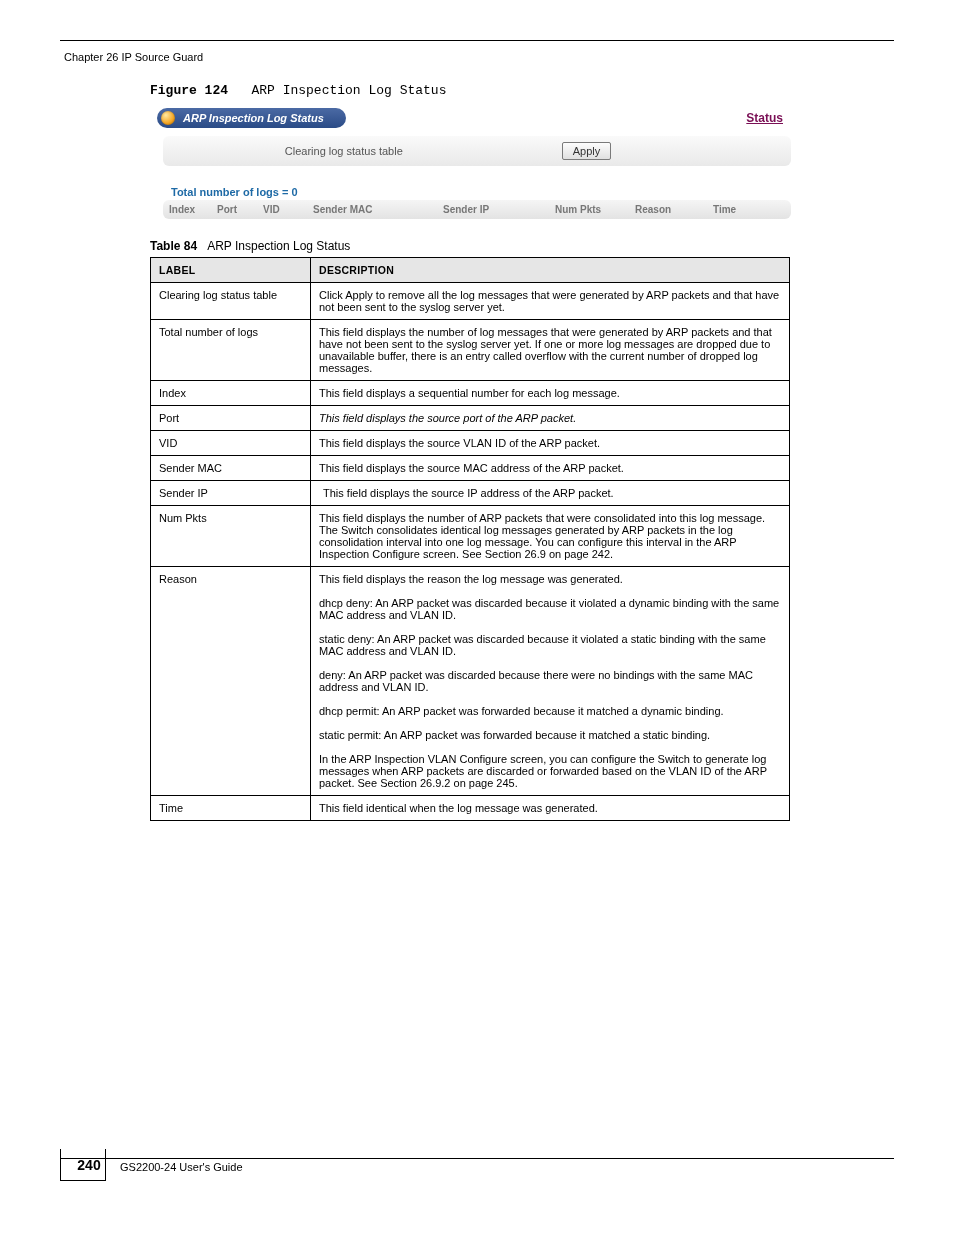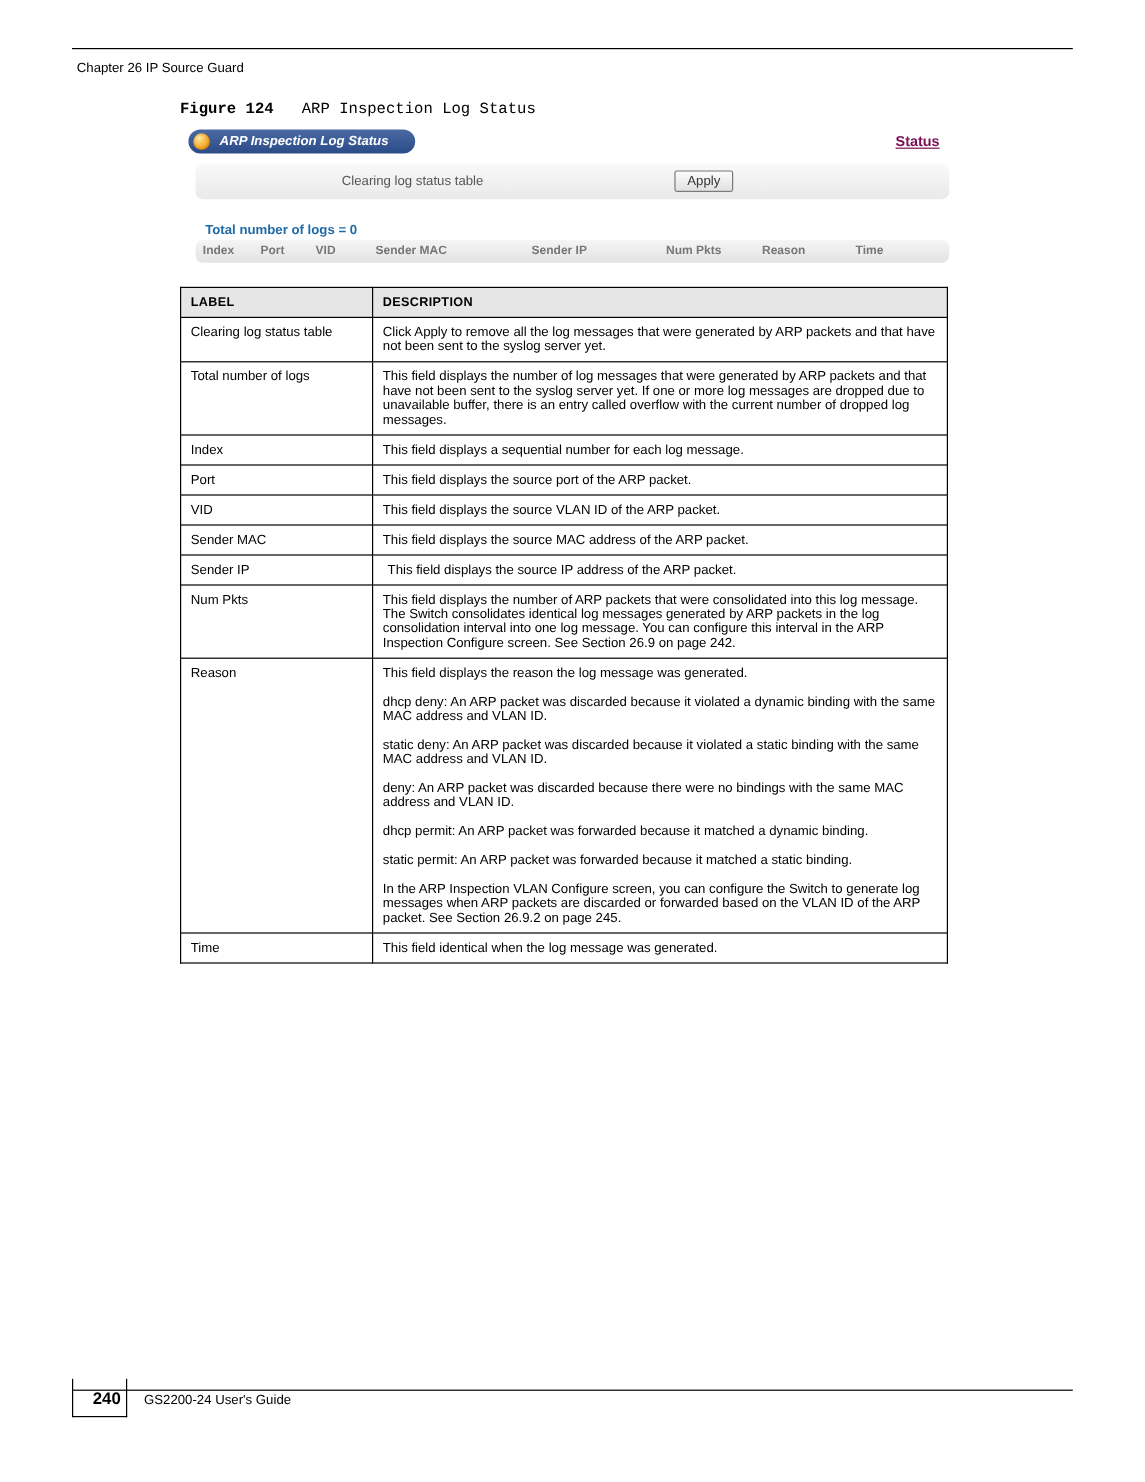--- a/index.html
+++ b/index.html
@@ -121,20 +121,24 @@
         <span>Sender MAC</span>
         <span>Sender IP</span>
         <span>Num Pkts</span>
         <span>Reason</span>
         <span>Time</span>
       </div>
     </div>
   </div>
 
 
+  <div class="table-caption">
+    <span>Table 84</span>&nbsp;&nbsp;
+    <span class="txt">ARP Inspection Log Status</span>
+  </div>
 
   <table class="desc">
     <thead>
       <tr>
         <th>LABEL</th>
         <th>DESCRIPTION</th>
       </tr>
     </thead>
     <tbody id="desc-body">
         <tr>
@@ -144,21 +148,21 @@
         <tr>
           <td class="label">Total number of logs</td>
           <td style="white-space: pre-line;">This field displays the number of log messages that were generated by ARP packets and that have not been sent to the syslog server yet. If one or more log messages are dropped due to unavailable buffer, there is an entry called overflow with the current number of dropped log messages.</td>
         </tr>
         <tr>
           <td class="label">Index</td>
           <td style="white-space: pre-line;">This field displays a sequential number for each log message.</td>
         </tr>
         <tr>
           <td class="label">Port</td>
-          <td style="white-space: pre-line;">This field displays the source port of the ARP packet.</td>
+          <td style="white-space: pre-line; font-style: italic;">This field displays the source port of the ARP packet.</td>
         </tr>
         <tr>
           <td class="label">VID</td>
           <td style="white-space: pre-line;">This field displays the source VLAN ID of the ARP packet.</td>
         </tr>
         <tr>
           <td class="label">Sender MAC</td>
           <td style="white-space: pre-line;">This field displays the source MAC address of the ARP packet.</td>
         </tr>
         <tr>

